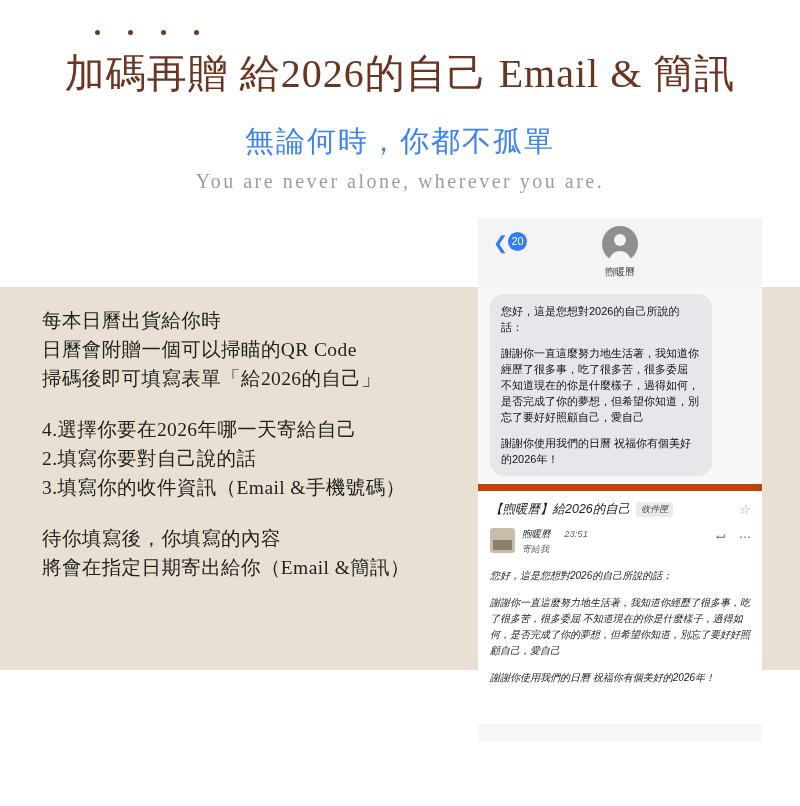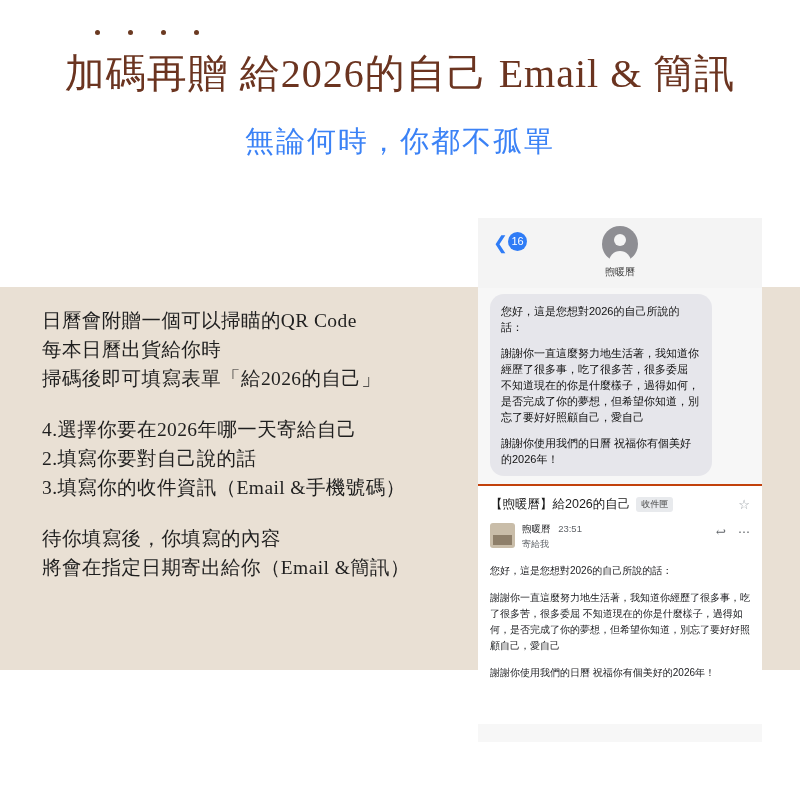--- a/index.html
+++ b/index.html
@@ -175,23 +175,24 @@
     line-height: 16px;
     color: #111;
     font-family: "Liberation Sans", sans-serif;
   }
   .bubble p { margin: 0 0 10px 0; }
   .bubble p:last-child { margin-bottom: 0; }
 
   
   .email-sec {
     background: #ffffff;
-    border-top: 2px solid #c2410c;
+    border-top: 7px solid #c2410c;
     padding: 10px 12px 12px 12px;
     height: 246px;
+    font-style: italic;
   }
   .email-subject-row {
     display: flex;
     align-items: center;
     gap: 6px;
     margin-bottom: 10px;
   }
   .email-subject {
     font-size: 12.5px;
     color: #1a1a1a;
@@ -235,21 +236,21 @@
   }
   .meta-text {
     flex: 1 1 auto;
     min-width: 0;
   }
   .meta-line1 {
     font-size: 9.5px;
     color: #202124;
     font-family: "Liberation Sans", sans-serif;
   }
-  .meta-line1 .time { color: #5f6368; margin-left: 5px; }
+  .meta-line1 .time { color: #5f6368; margin-left: 11px; }
   .meta-line2 {
     font-size: 9px;
     color: #5f6368;
     font-family: "Liberation Sans", sans-serif;
     margin-top: 2px;
   }
   .mail-actions {
     display: flex;
     gap: 12px;
     color: #5f6368;
@@ -279,46 +280,47 @@
 
 <div class="header">
   <div class="dots">
     <span class="dot"></span>
     <span class="dot"></span>
     <span class="dot"></span>
     <span class="dot"></span>
   </div>
   <div class="title">加碼再贈 給2026的自己 Email &amp; 簡訊</div>
   <div class="subtitle">無論何時，你都不孤單</div>
+  <div class="subtitle-en">You are never alone, wherever you are.</div>
 </div>
 
 <div class="beige-panel"></div>
 
 <div class="left-text">
   <div class="para">
+    <div class="line">每本日曆出貨給你時</div>
     <div class="line">日曆會附贈一個可以掃瞄的QR Code</div>
-    <div class="line">每本日曆出貨給你時</div>
     <div class="line">掃碼後即可填寫表單「給2026的自己」</div>
   </div>
   <div class="para">
     <div class="line">4.選擇你要在2026年哪一天寄給自己</div>
     <div class="line">2.填寫你要對自己說的話</div>
     <div class="line">3.填寫你的收件資訊（Email &amp;手機號碼）</div>
   </div>
   <div class="para">
     <div class="line">待你填寫後，你填寫的內容</div>
     <div class="line">將會在指定日期寄出給你（Email &amp;簡訊）</div>
   </div>
 </div>
 
 <div class="chat-card">
 
   <div class="sms-top">
     <span class="back-chevron">❮</span>
-    <span class="badge-count">16</span>
+    <span class="badge-count">20</span>
     <div class="avatar-circle">
       <span class="head"></span>
       <span class="body"></span>
     </div>
     <div class="sms-name">煦暖曆</div>
   </div>
 
   <div class="bubble">
     <p>您好，這是您想對2026的自己所說的話：</p>
     <p>謝謝你一直這麼努力地生活著，我知道你經歷了很多事，吃了很多苦，很多委屈 不知道現在的你是什麼樣子，過得如何，是否完成了你的夢想，但希望你知道，別忘了要好好照顧自己，愛自己</p>

